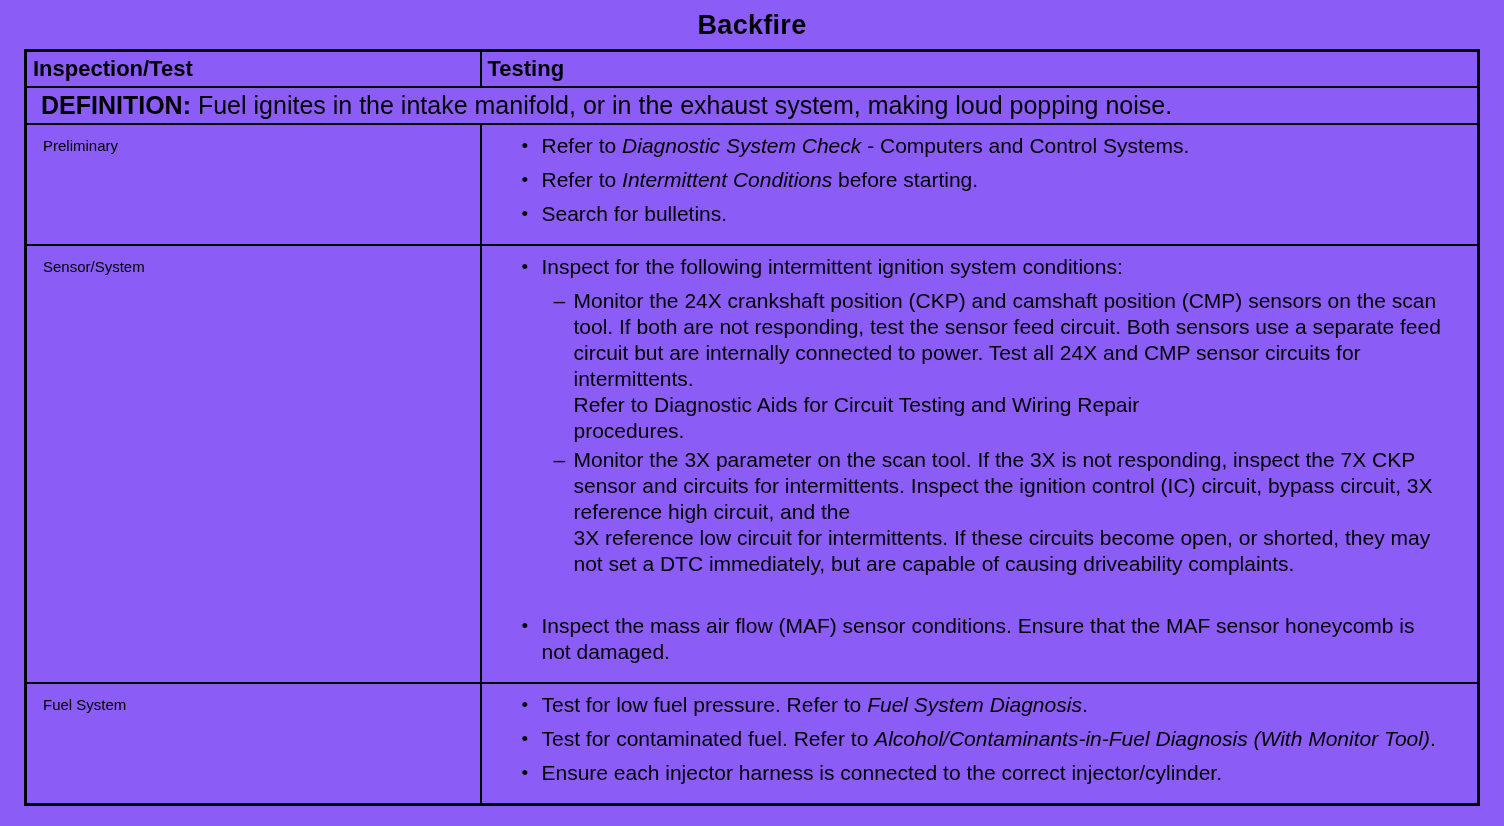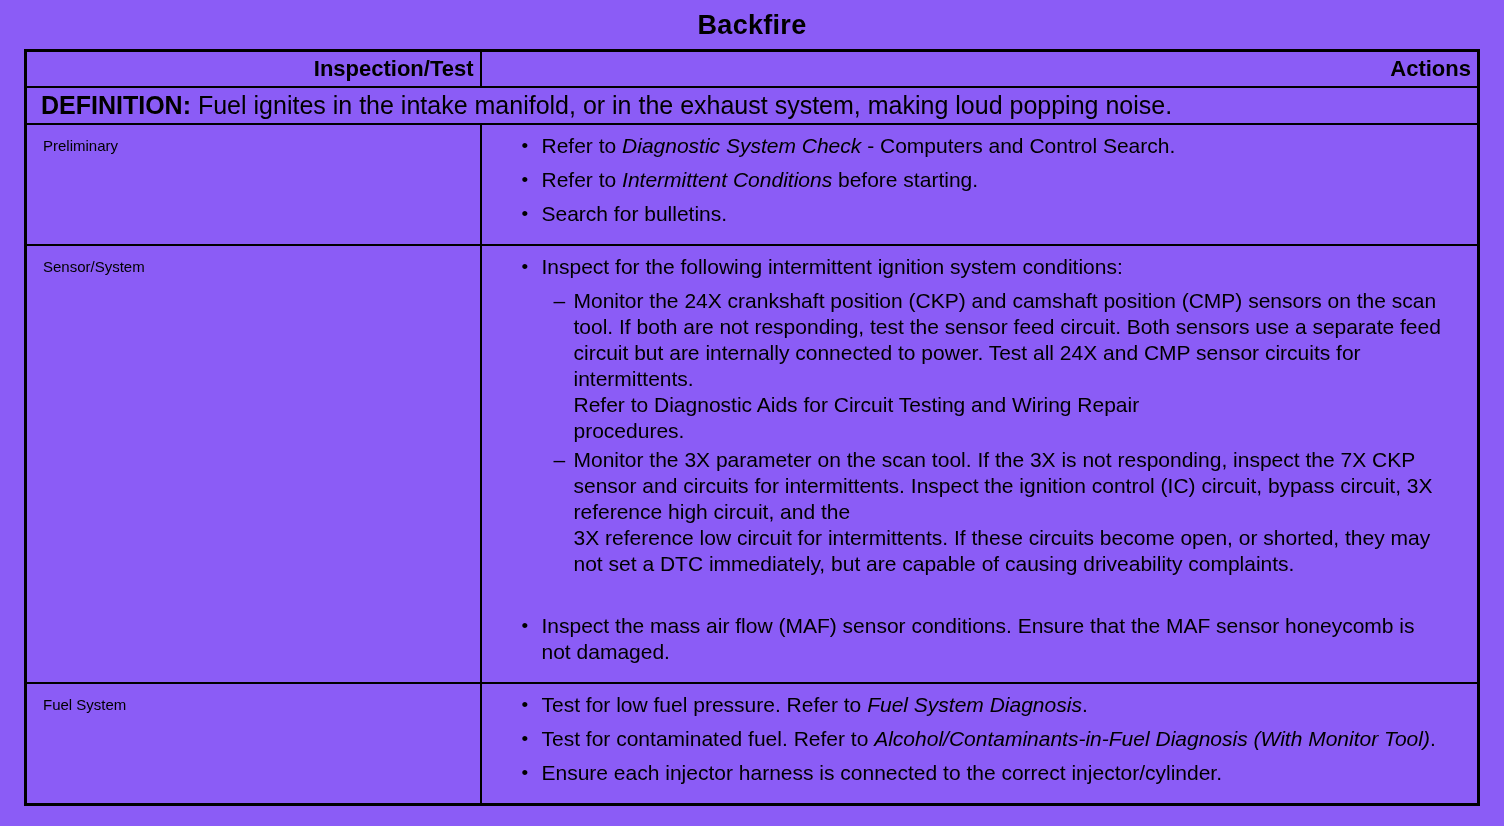--- a/index.html
+++ b/index.html
@@ -33,21 +33,21 @@
     border: 3px solid #000;
   }
   table.diag th,
   table.diag td {
     border: 2px solid #000;
     vertical-align: top;
   }
   table.diag th {
     font-size: 22px;
     font-weight: bold;
-    text-align: right;
+    text-align: left;
     padding: 4px 6px;
   }
   td.def-cell {
     font-size: 25px;
     padding: 4px 6px 5px 14px;
     line-height: 26px;
   }
   td.def-cell b { font-weight: bold; }
   td.test-cell {
     font-size: 15px;
@@ -95,36 +95,36 @@
   <div class="page-title">Backfire</div>
 
   <table class="diag">
     <colgroup>
       <col style="width: 455px;">
       <col>
     </colgroup>
     <thead>
       <tr>
         <th>Inspection/Test</th>
-        <th>Actions</th>
+        <th>Testing</th>
       </tr>
     </thead>
     <tbody>
       <tr>
         <td class="def-cell" colspan="2"><b>DEFINITION:</b><span> Fuel ignites in the intake manifold, or in the exhaust system, making loud popping noise.</span></td>
       </tr>
     </tbody>
     <tbody id="row-body">
 
     <tr>
           <td class="test-cell">Preliminary</td>
           <td class="actions-cell">
             <div class="action-item level1">
               <span class="marker">•</span>
-              <span class="item-text"><span>Refer to </span><i>Diagnostic System Check</i><span> - Computers and Control Search.</span></span>
+              <span class="item-text"><span>Refer to </span><i>Diagnostic System Check</i><span> - Computers and Control Systems.</span></span>
             </div>
             <div class="action-item level1">
               <span class="marker">•</span>
               <span class="item-text"><span>Refer to </span><i>Intermittent Conditions</i><span> before starting.</span></span>
             </div>
             <div class="action-item level1">
               <span class="marker">•</span>
               <span class="item-text"><span>Search for bulletins.</span></span>
             </div>
           </td>

